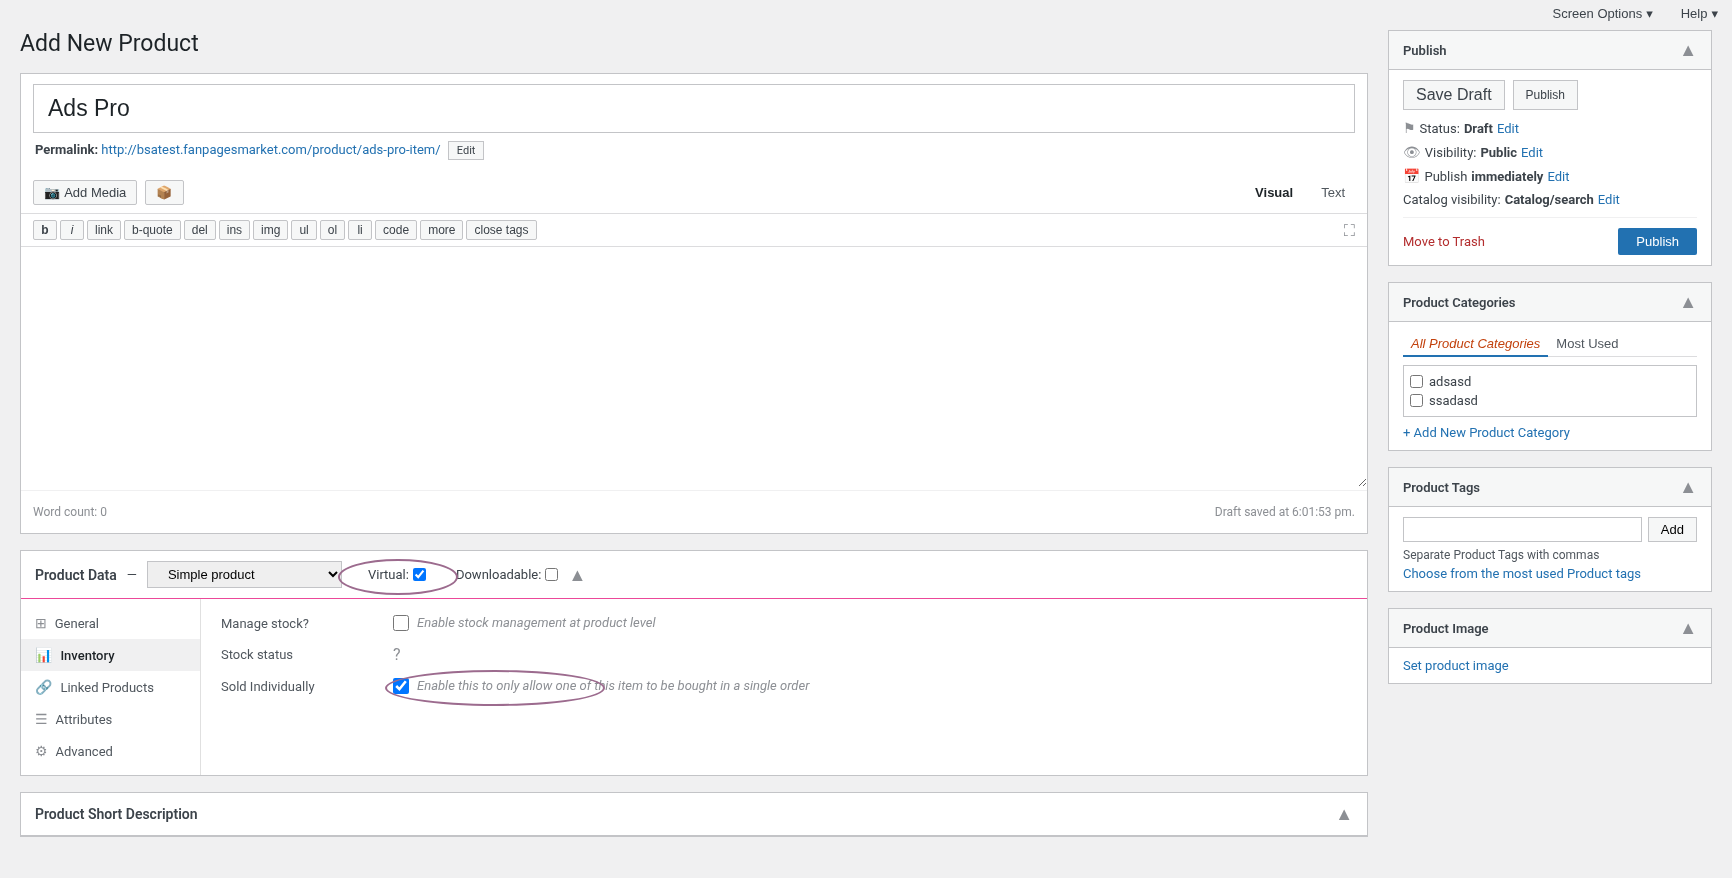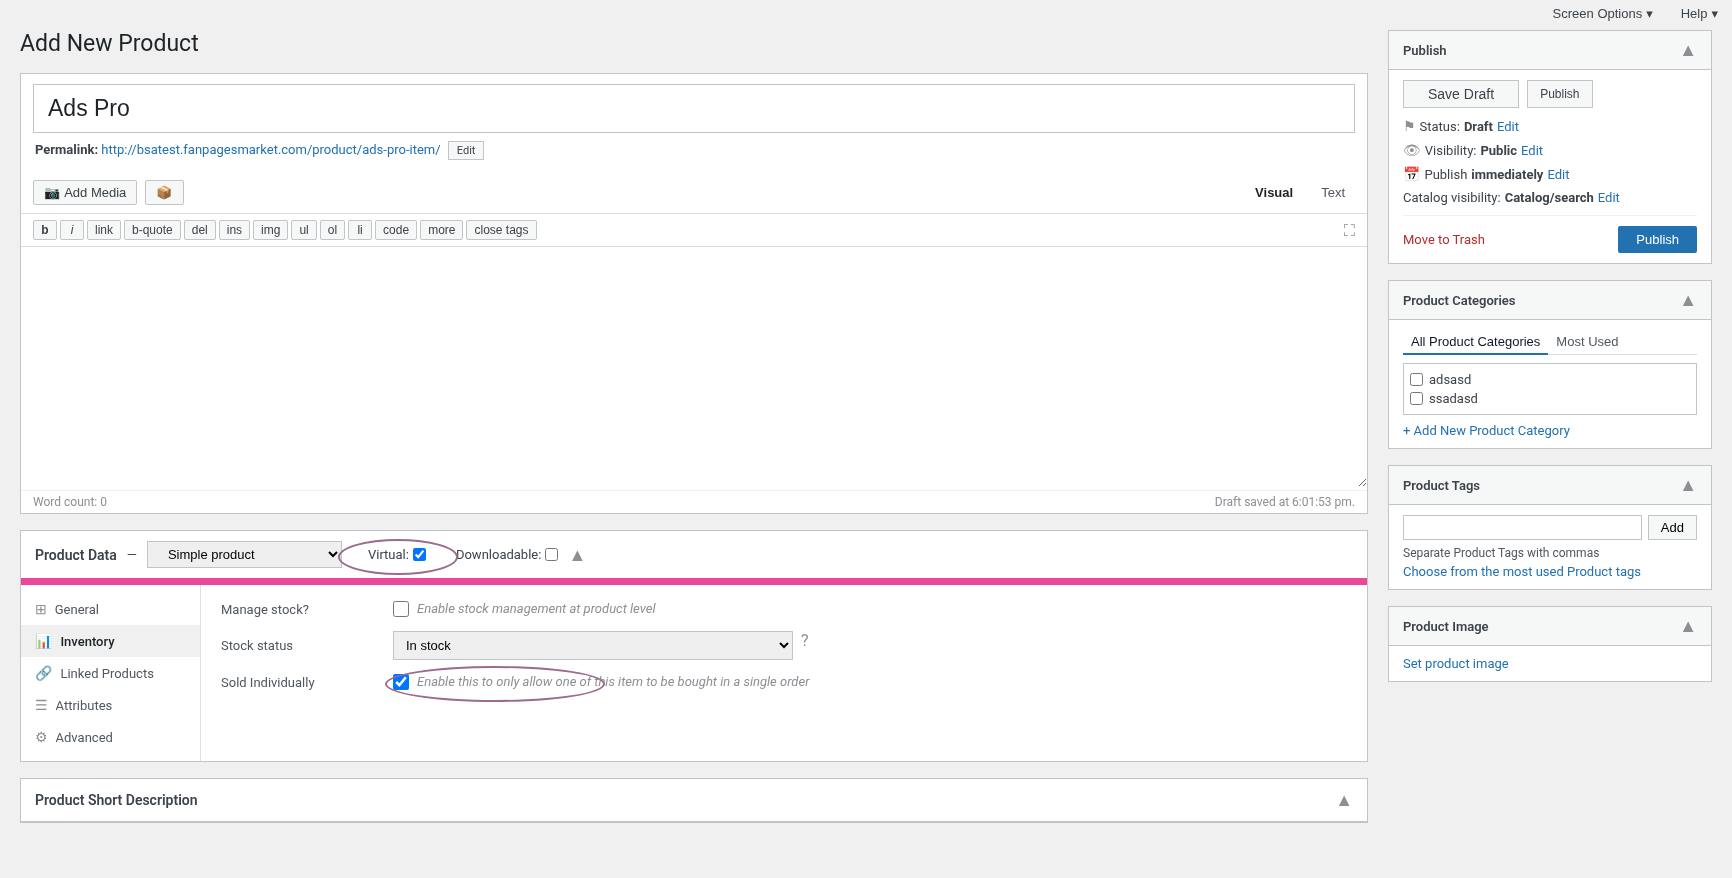--- a/index.html
+++ b/index.html
@@ -152,37 +152,37 @@
       border: none;
       outline: none;
       width: 100%;
       resize: vertical;
       font-size: 13px;
     }
 
     .editor-footer {
       display: flex;
       justify-content: space-between;
-      padding: 4px 12px;
+      padding: 14px 12px;
       font-size: 12px;
       color: #8c8f94;
       border-top: 1px solid #f0f0f1;
     }
 
     
     .product-data-box {
       background: #fff;
       border: 1px solid #c3c4c7;
       margin-bottom: 16px;
     }
     .product-data-header {
       display: flex;
       align-items: center;
       padding: 10px 14px;
-      border-bottom: 7px solid #ec4899;
+      border-bottom: 1px solid #ec4899;
       gap: 10px;
     }
     .product-data-header .title {
       font-weight: 600;
       font-size: 14px;
     }
     .product-data-header select {
       padding: 4px 16px;
       border: 1px solid #c3c4c7;
       font-size: 13px;
@@ -322,24 +322,24 @@
     .sidebar-box-content {
       padding: 10px 14px;
     }
 
     .publish-actions {
       display: flex;
       gap: 8px;
       margin-bottom: 10px;
     }
     .btn-save-draft {
-      padding: 5px 24px;
+      padding: 5px 12px;
       border: 1px solid #c3c4c7;
       background: #f6f7f7;
-      font-size: 14px;
+      font-size: 16px;
       cursor: pointer;
       color: #3c434a;
     }
     .btn-preview {
       padding: 5px 12px;
       border: 1px solid #c3c4c7;
       background: #f6f7f7;
       font-size: 12px;
       cursor: pointer;
       color: #3c434a;
@@ -388,21 +388,21 @@
     .categories-tab {
       padding: 4px 8px;
       font-size: 13px;
       cursor: pointer;
       color: #50575e;
       background: none;
       border: none;
       border-bottom: 2px solid transparent;
       margin-bottom: -1px;
     }
-    .categories-tab.active { border-bottom-color: #2271b1; color: #0f172a; }
+    .categories-tab.active { border-bottom-color: #2271b1; color: #c2410c; font-style: italic; }
 
     .categories-list {
       max-height: 120px;
       overflow-y: auto;
       border: 1px solid #c3c4c7;
       padding: 6px;
       margin-bottom: 8px;
     }
     .category-item {
       display: flex;
@@ -587,25 +587,20 @@
             <label>Manage stock?</label>
             <div class="field-area">
               <input type="checkbox" style="">
               <span class="italic-hint">Enable stock management at product level</span>
             </div>
           </div>
 
           <div class="form-row">
             <label>Stock status</label>
             <div class="field-area">
-              <select>
-                <option>In stock</option>
-                <option>Out of stock</option>
-                <option>On backorder</option>
-              </select>
               <span class="help-icon">?</span>
             </div>
           </div>
 
           <div class="form-row" style="position:relative;">
             <label>Sold Individually</label>
             <div class="field-area sold-individually-circle">
               <input type="checkbox" checked="" style="">
               <span class="italic-hint">Enable this to only allow one of this item to be bought in a single order</span>
             </div>

